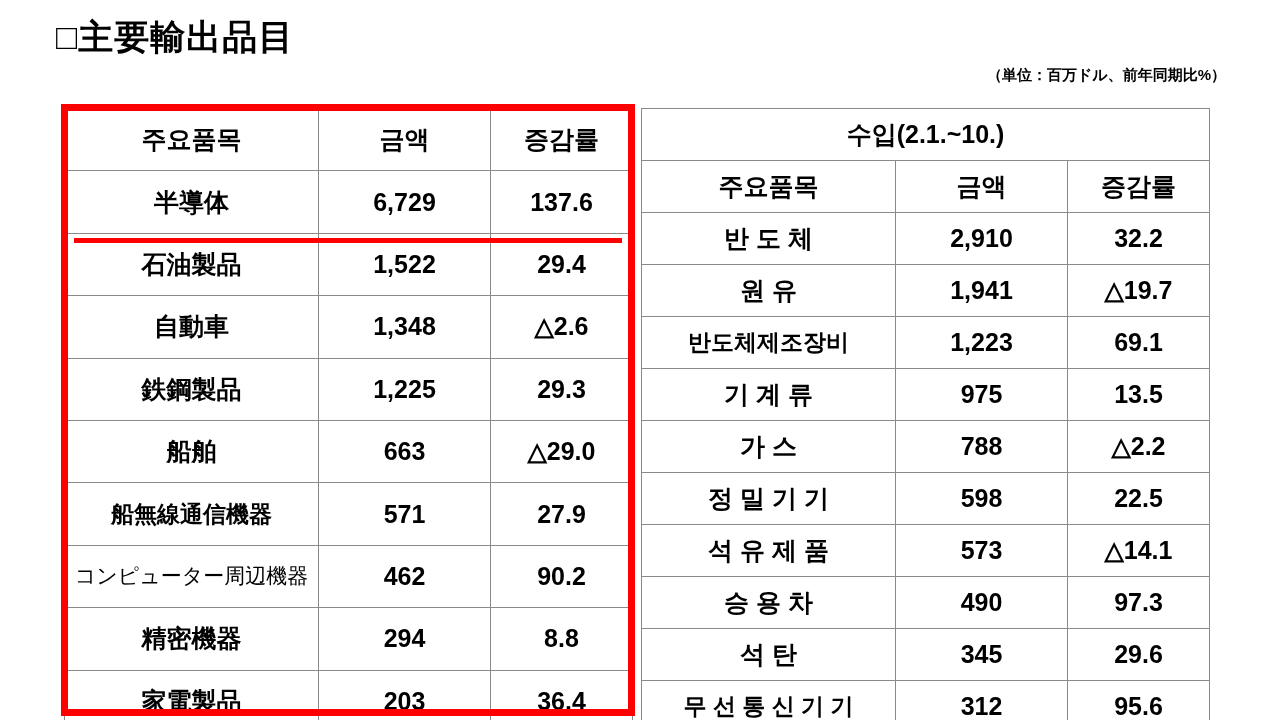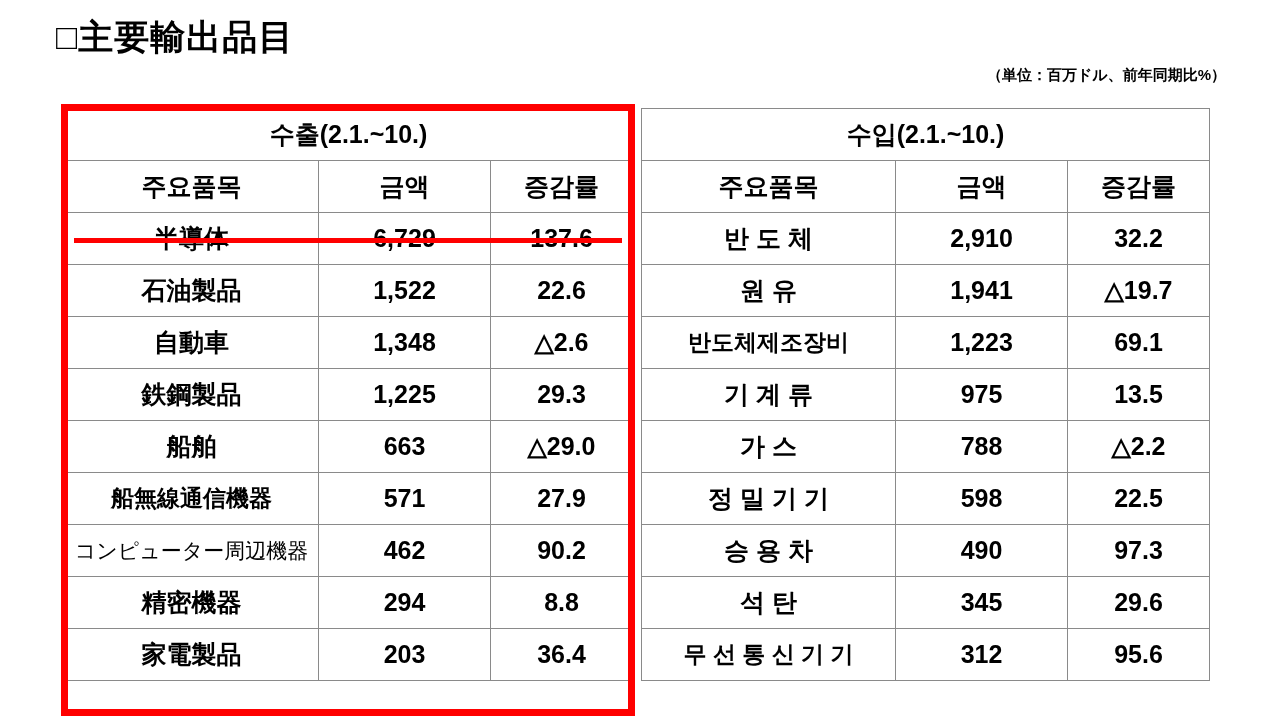--- a/index.html
+++ b/index.html
@@ -129,38 +129,35 @@
 
 <div class="tables-wrap">
 
   <table class="tbl left">
     <colgroup>
       <col class="c-item">
         <col class="c-val">
         <col class="c-rate">
     </colgroup>
     <tbody>
-      <tr class="grp-head">
-        <td colspan="3">수출(2.1.~10.)</td>
-      </tr>
       <tr class="col-head">
         <td>주요품목</td>
         <td>금액</td>
         <td>증감률</td>
       </tr>
 
       <tr>
         <td class="item">半導体</td>
         <td class="num">6,729</td>
         <td class="num">137.6</td>
       </tr>
       <tr>
         <td class="item">石油製品</td>
         <td class="num">1,522</td>
-        <td class="num">22.6</td>
+        <td class="num">29.4</td>
       </tr>
       <tr>
         <td class="item">自動車</td>
         <td class="num">1,348</td>
         <td class="num">△2.6</td>
       </tr>
       <tr>
         <td class="item">鉄鋼製品</td>
         <td class="num">1,225</td>
         <td class="num">29.3</td>
@@ -233,20 +230,25 @@
         <td class="item">가 스</td>
         <td class="num">788</td>
         <td class="num">△2.2</td>
       </tr>
       <tr>
         <td class="item">정 밀 기 기</td>
         <td class="num">598</td>
         <td class="num">22.5</td>
       </tr>
       <tr>
+        <td class="item">석 유 제 품</td>
+        <td class="num">573</td>
+        <td class="num">△14.1</td>
+      </tr>
+      <tr>
         <td class="item">승 용 차</td>
         <td class="num">490</td>
         <td class="num">97.3</td>
       </tr>
       <tr>
         <td class="item">석 탄</td>
         <td class="num">345</td>
         <td class="num">29.6</td>
       </tr>
       <tr>

